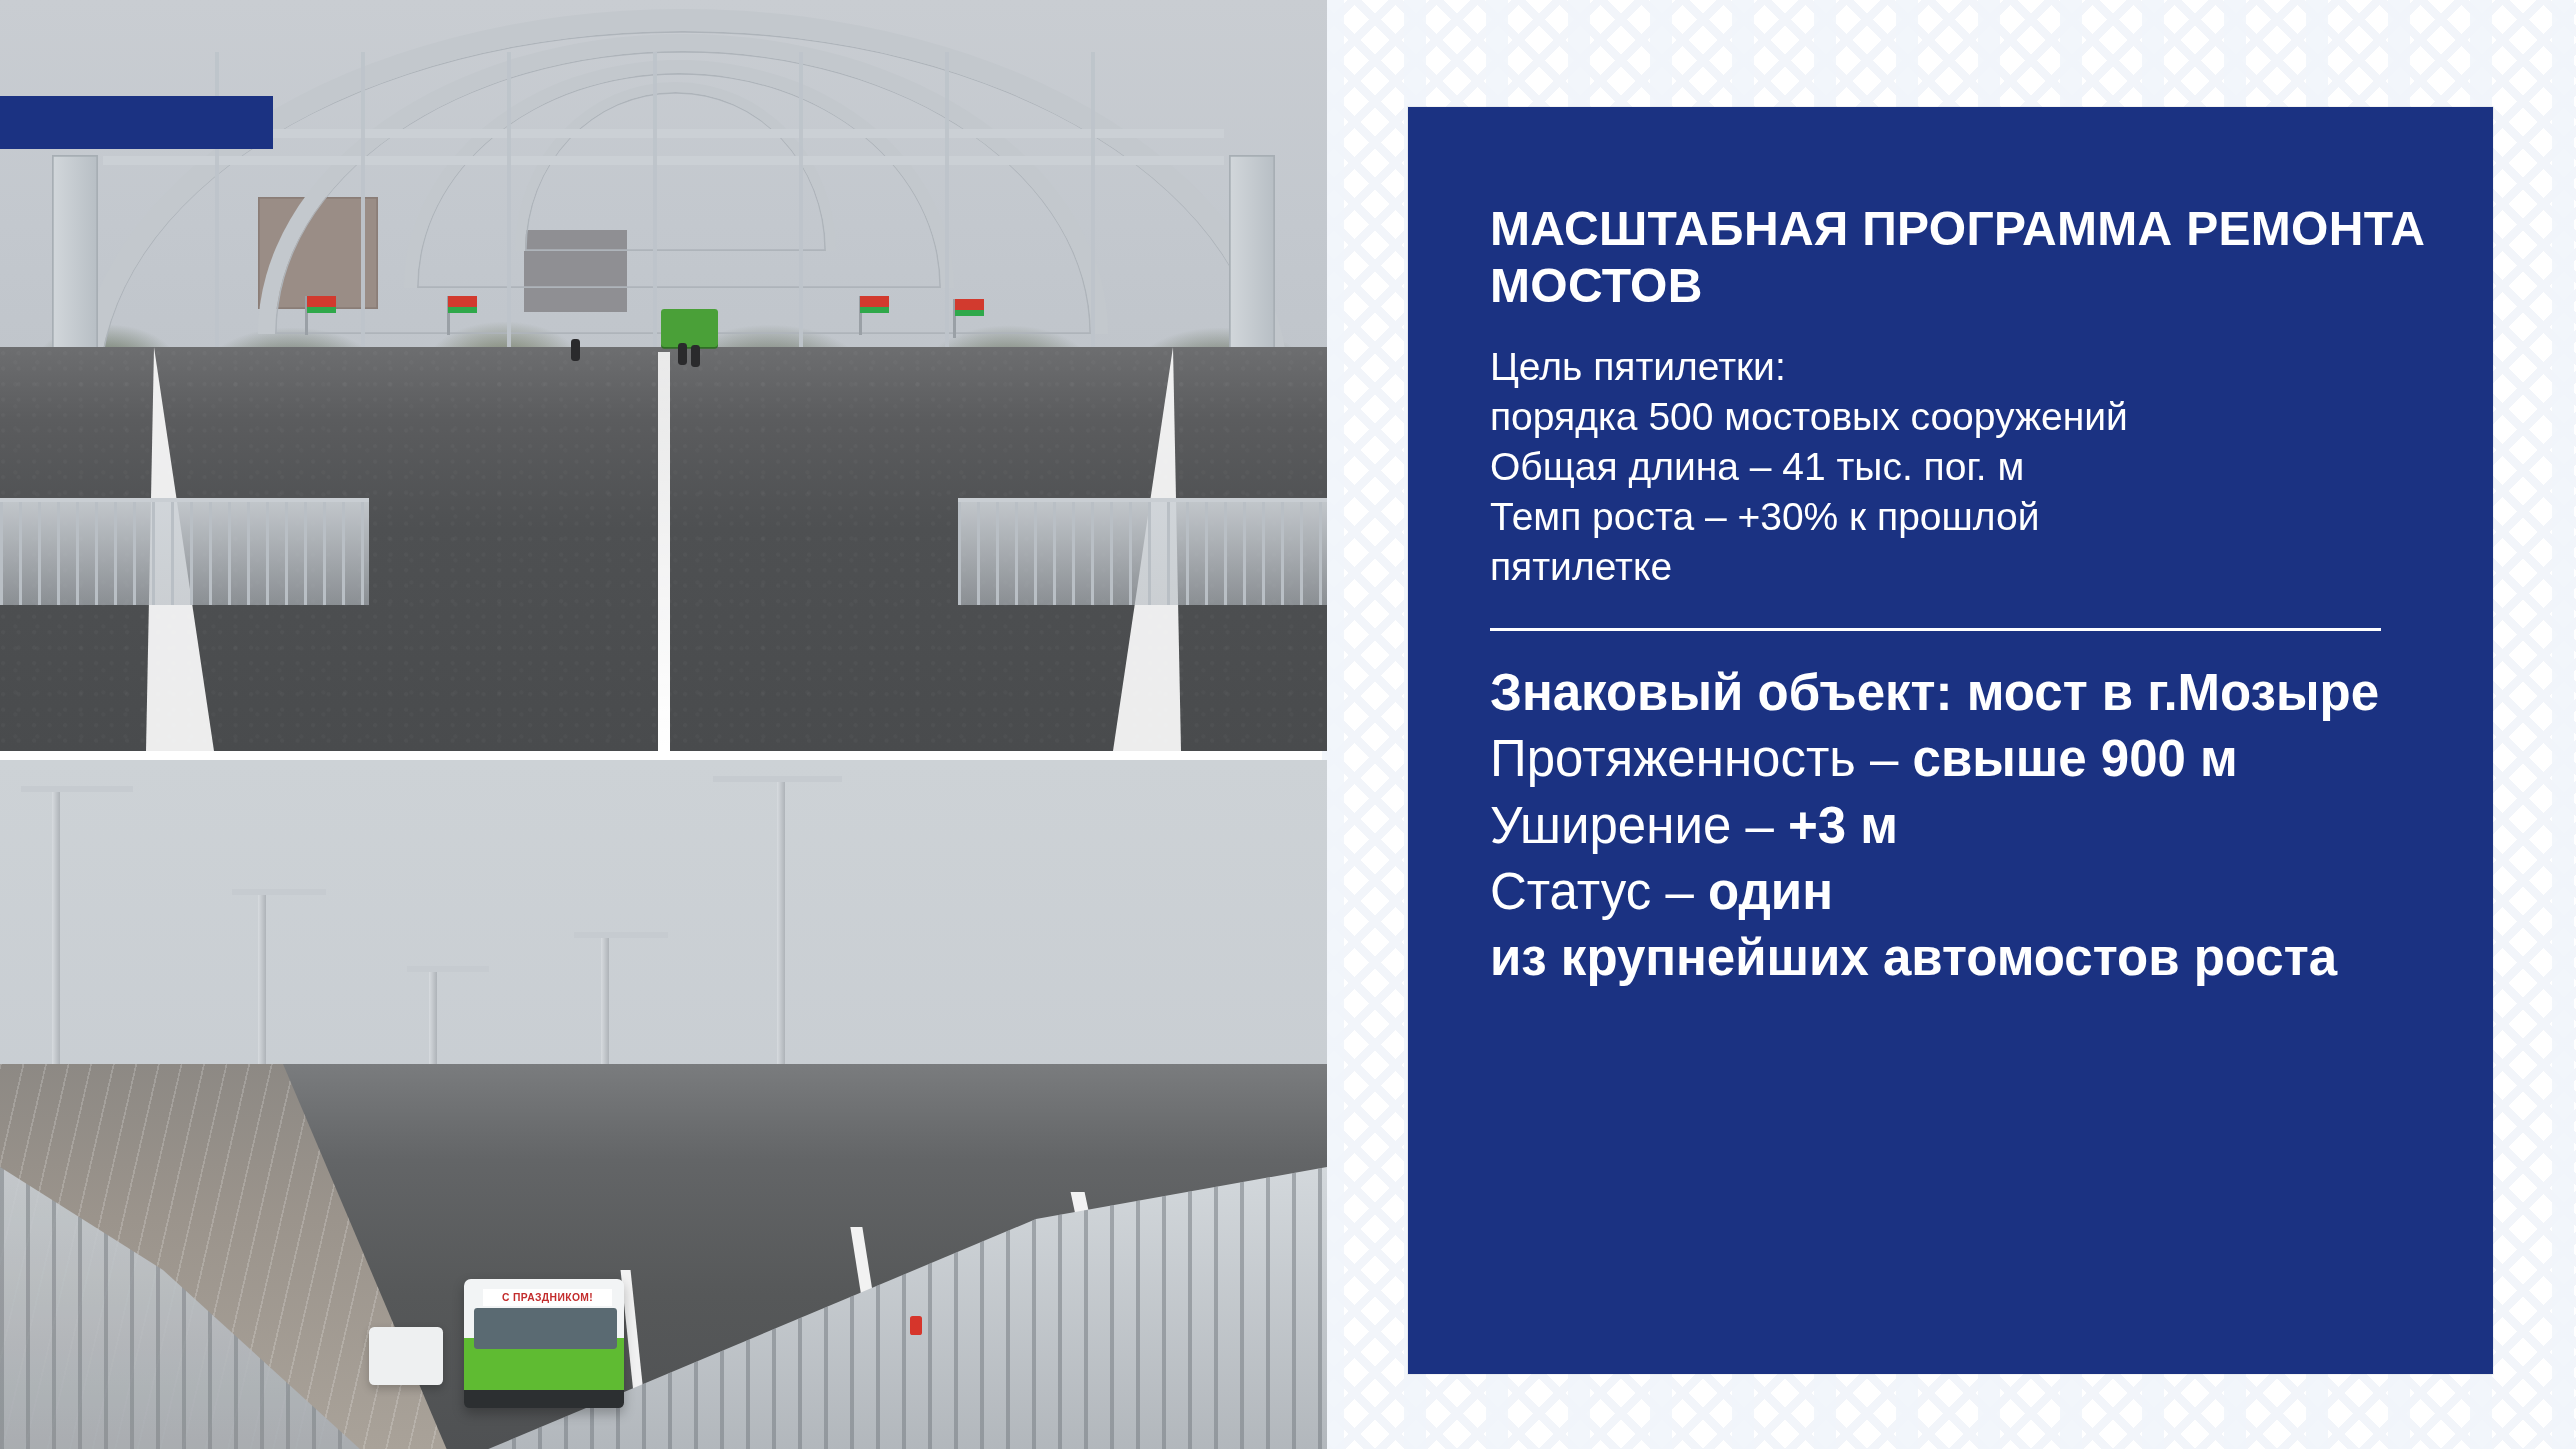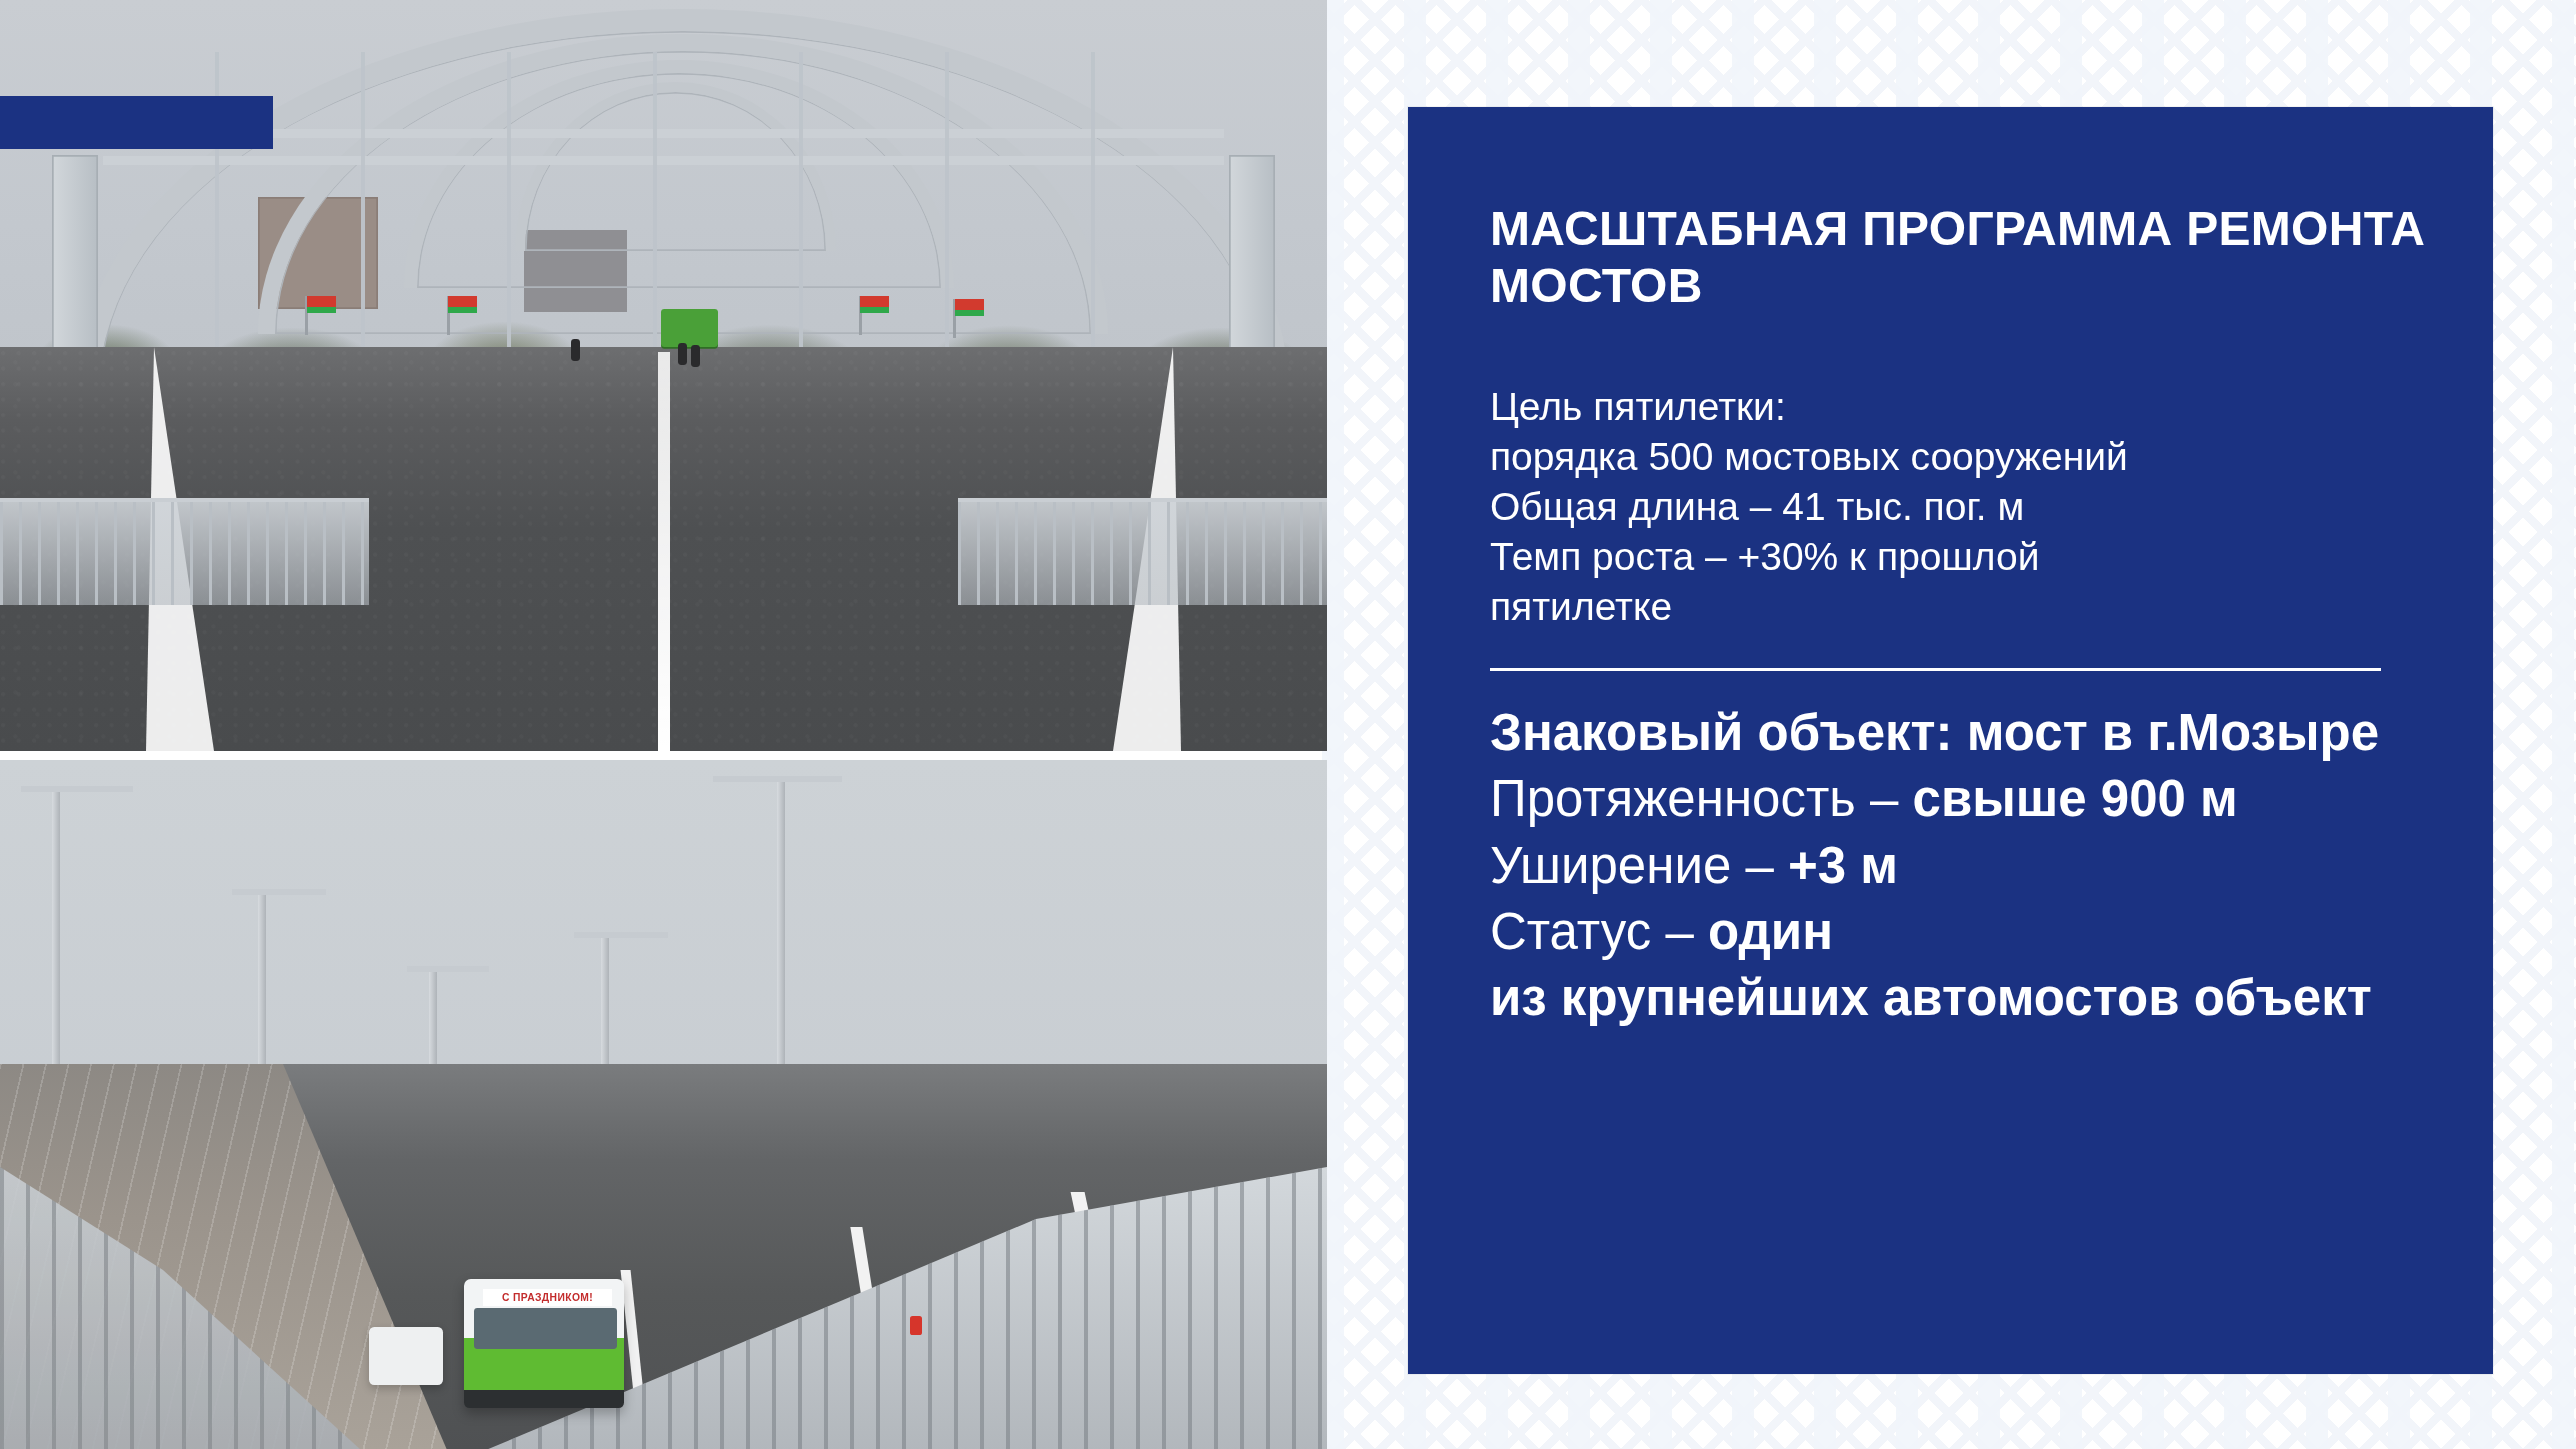--- a/index.html
+++ b/index.html
@@ -354,21 +354,21 @@
     left: 82px;
     right: 60px;
     top: 94px;
   }
   .panel-title {
     color: #ffffff;
     font-size: 48px;
     font-weight: bold;
     line-height: 1.18;
     letter-spacing: 0.3px;
-    margin: 0 0 68px 0;
+    margin: 0 0 28px 0;
   }
   .panel-list {
     margin: 0;
     padding: 0;
     list-style: none;
   }
   .panel-list li {
     color: #ffffff;
     font-size: 39px;
     line-height: 1.28;
@@ -528,20 +528,20 @@
         <li>пятилетке</li>
       </ul>
 
       <div class="divider"></div>
 
       <ul class="panel-list-2">
         <li class="b">Знаковый объект: мост в г.Мозыре</li>
         <li><span>Протяженность – </span><span class="b">свыше 900 м</span></li>
         <li><span>Уширение – </span><span class="b">+3 м</span></li>
         <li><span>Статус – </span><span class="b">один</span></li>
-        <li class="b">из крупнейших автомостов объект</li>
+        <li class="b">из крупнейших автомостов роста</li>
       </ul>
 
     </div>
   </div>
 
 </div>
 
 
 </body></html>

